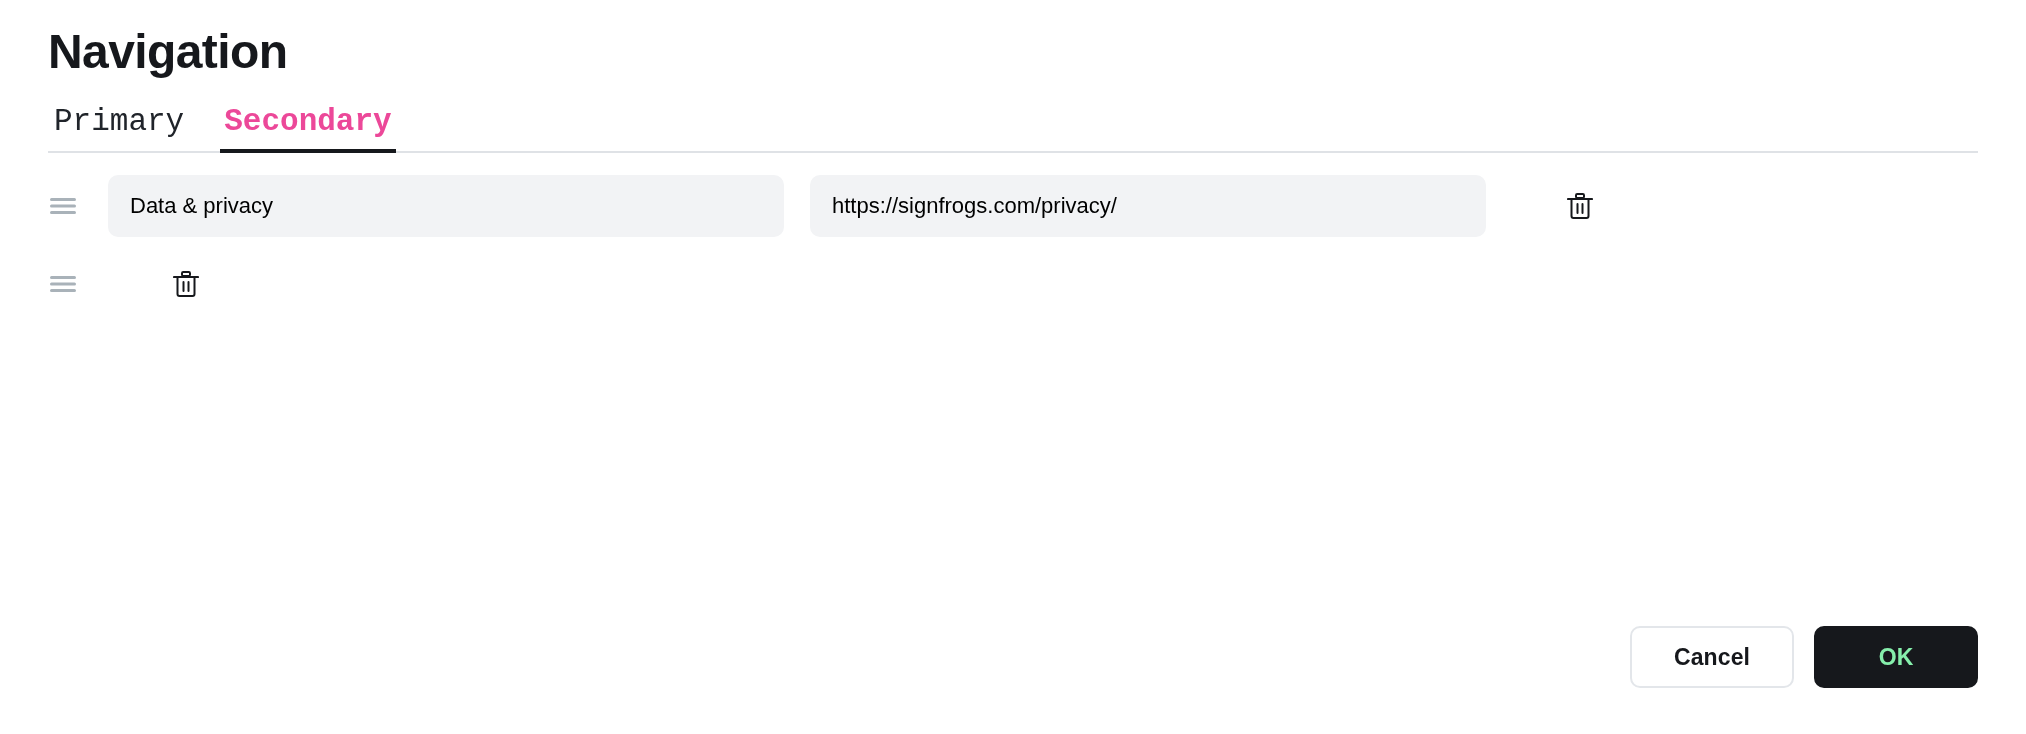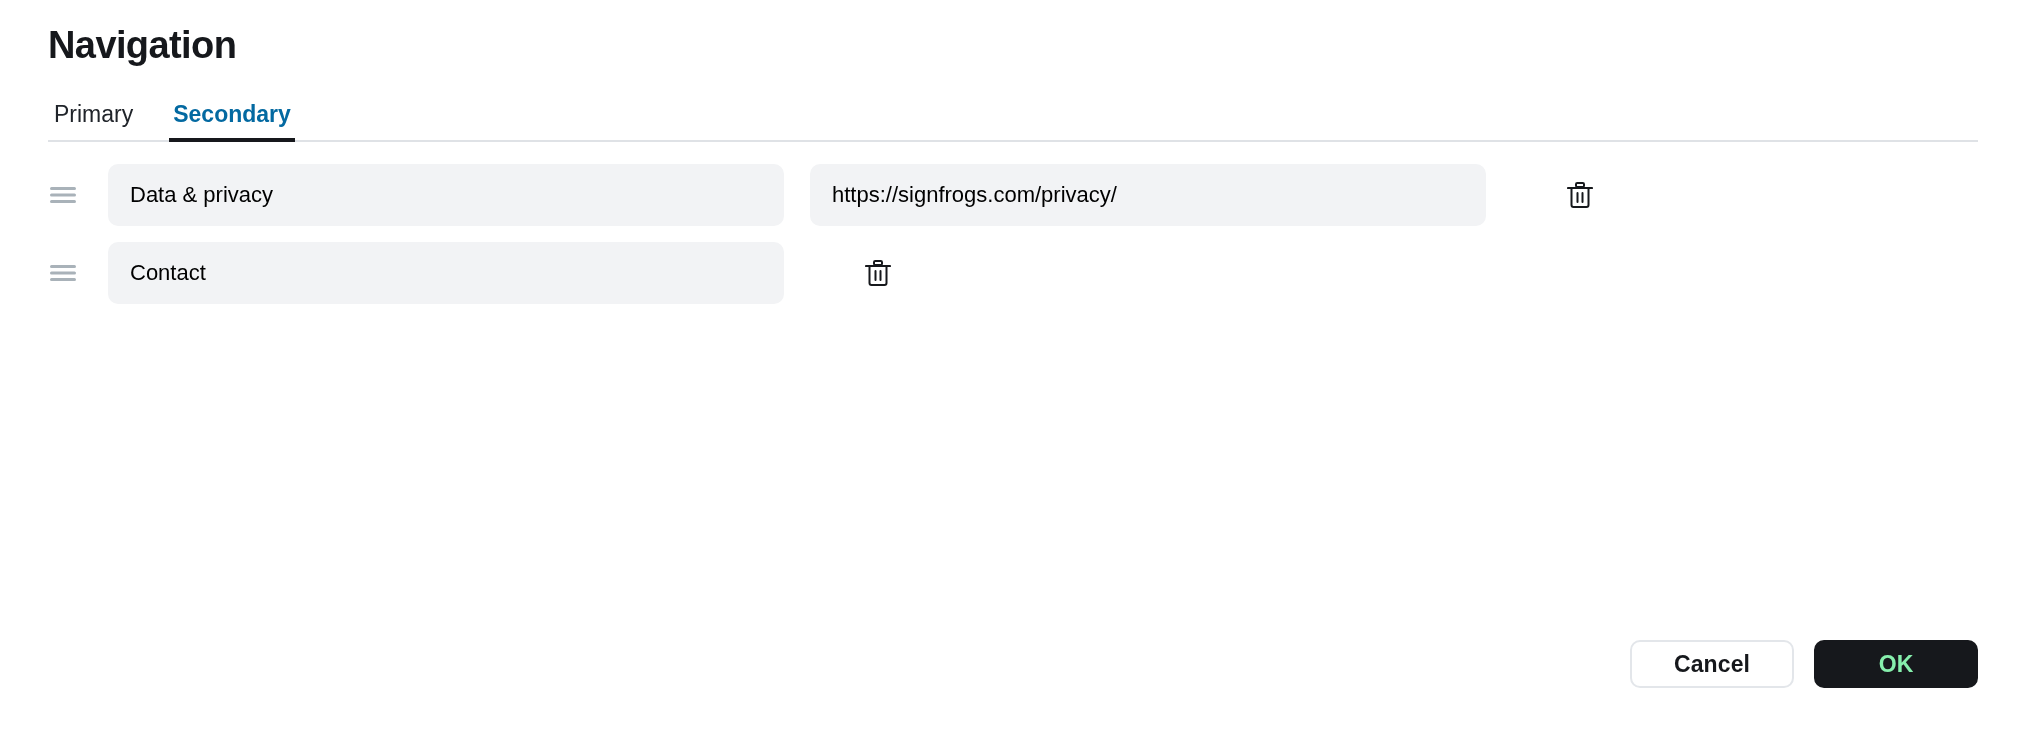--- a/index.html
+++ b/index.html
@@ -19,54 +19,54 @@
 
   .dialog {
     position: relative;
     width: 2026px;
     height: 734px;
     padding: 0 48px;
   }
 
   
   .page-title {
-    font-size: 38px;
+    font-size: 48px;
     font-weight: 700;
     letter-spacing: -0.6px;
     color: #16181c;
     margin: 0;
     padding-top: 24px;
     line-height: 1.15;
   }
 
   
   .tabs {
     display: flex;
     align-items: flex-end;
     gap: 32px;
     margin-top: 26px;
     border-bottom: 2px solid #dfe2e6;
     padding-left: 2px;
     height: 48px;
   }
   .tab {
     position: relative;
-    font-size: 23px;
+    font-size: 31px;
     line-height: 1;
     color: #20242a;
     padding: 0 4px 14px 4px;
     cursor: pointer;
     background: none;
     border: none;
-    font-family: Liberation Sans, sans-serif;
+    font-family: Liberation Mono, monospace;
     white-space: nowrap;
   }
   .tab.active {
     font-weight: 700;
-    color: #0369a1;
+    color: #ec4899;
   }
   .tab.active::after {
     content: "";
     position: absolute;
     left: 0;
     right: 0;
     bottom: -2px;
     height: 4px;
     background: #16181c;
   }
@@ -159,21 +159,21 @@
     bottom: 46px;
     display: flex;
     align-items: center;
     gap: 20px;
   }
   .btn {
     font-family: inherit;
     font-size: 23px;
     font-weight: 700;
     border-radius: 10px;
-    height: 48px;
+    height: 62px;
     padding: 0 34px;
     cursor: pointer;
     letter-spacing: 0.1px;
   }
   .btn-cancel {
     background: #ffffff;
     color: #16181c;
     border: 2px solid #e3e6ea;
     min-width: 164px;
   }
@@ -222,21 +222,20 @@
     </div>
 
     <div class="nav-row">
       <span class="handle">
         <svg width="26" height="18" viewBox="0 0 26 18" aria-hidden="true">
           <rect x="0" y="1" width="26" height="3" rx="1.5" fill="#A9B2B9"></rect>
           <rect x="0" y="7.5" width="26" height="3" rx="1.5" fill="#A9B2B9"></rect>
           <rect x="0" y="14" width="26" height="3" rx="1.5" fill="#A9B2B9"></rect>
         </svg>
       </span>
-      <input class="field field-label" type="text" value="Contact" style="">
       <span class="row-action">
         <button class="trash-btn">
           <svg width="26" height="28" viewBox="0 0 26 28" aria-hidden="true">
             <rect x="9" y="2" width="8" height="4" rx="1.2" fill="none" stroke="#16181c" stroke-width="2"></rect>
             <line x1="1" y1="7" x2="25" y2="7" stroke="#16181c" stroke-width="2.2" stroke-linecap="round"></line>
             <path d="M4.5 7 L4.5 24 A2 2 0 0 0 6.5 26 L19.5 26 A2 2 0 0 0 21.5 24 L21.5 7" fill="none" stroke="#16181c" stroke-width="2"></path>
             <line x1="10.5" y1="12" x2="10.5" y2="21" stroke="#16181c" stroke-width="2" stroke-linecap="round"></line>
             <line x1="15.5" y1="12" x2="15.5" y2="21" stroke="#16181c" stroke-width="2" stroke-linecap="round"></line>
           </svg>
         </button>

